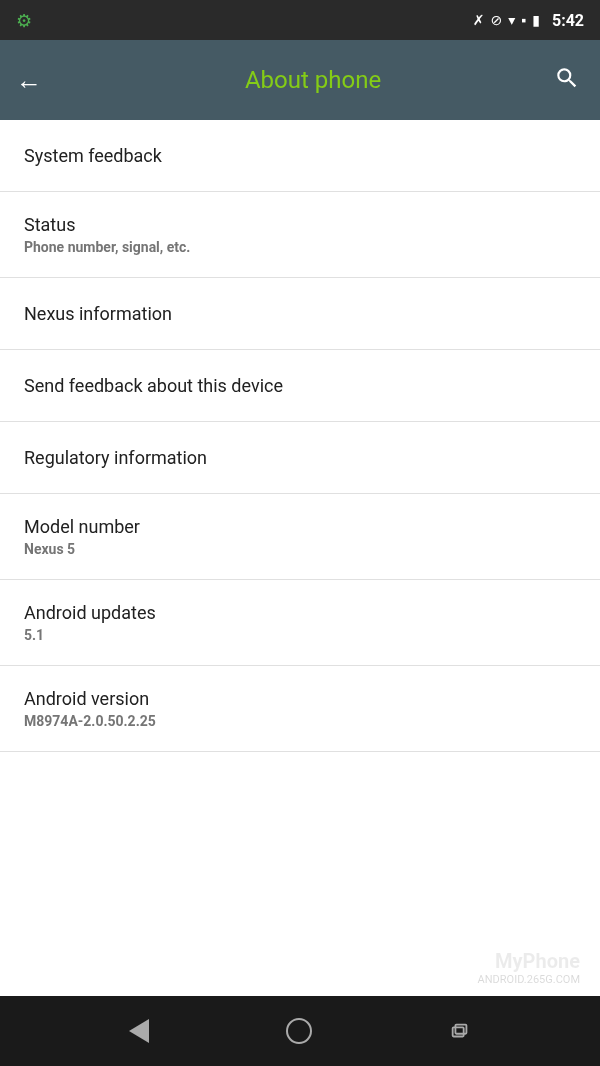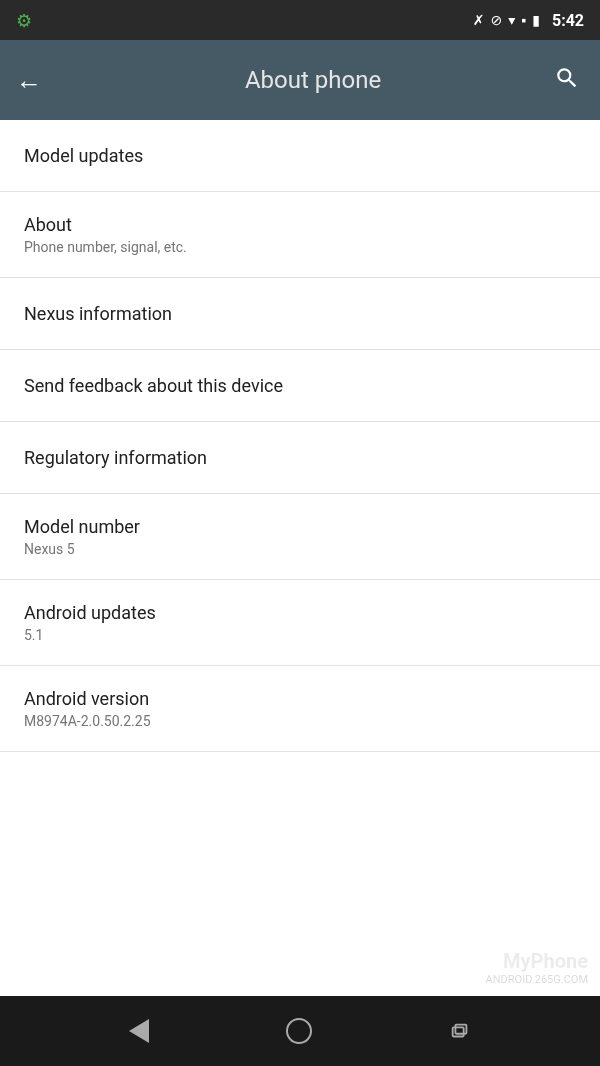--- a/index.html
+++ b/index.html
@@ -56,21 +56,21 @@
     .app-bar {
       background: #455a64;
       height: 80px;
       display: flex;
       align-items: center;
       padding: 0 16px;
       position: relative;
     }
 
     .app-bar-title {
-      color: #e5e5e5;
+      color: #84cc16;
       font-size: 24px;
       font-weight: 400;
       flex: 1;
       text-align: center;
       margin: 0 40px;
     }
 
     .app-bar-back {
       color: #fff;
       font-size: 26px;
@@ -104,20 +104,21 @@
     .settings-item-title {
       font-size: 18px;
       color: #212121;
       font-weight: 400;
     }
 
     .settings-item-subtitle {
       font-size: 14px;
       color: #757575;
       margin-top: 4px;
+      font-weight: bold;
     }
 
     
     .nav-bar {
       position: absolute;
       bottom: 0;
       left: 0;
       right: 0;
       height: 70px;
       background: #1a1a1a;
@@ -153,21 +154,21 @@
 
     
     .android-icon {
       color: #4caf50;
       font-size: 18px;
     }
 
     .watermark {
       position: absolute;
       bottom: 80px;
-      right: 12px;
+      right: 20px;
       font-size: 11px;
       color: rgba(0,0,0,0.15);
       text-align: right;
       pointer-events: none;
     }
 
     .watermark2 {
       font-size: 20px;
       color: rgba(0,0,0,0.08);
       font-weight: bold;
@@ -196,25 +197,25 @@
   <span class="app-bar-search">
     <svg width="26" height="26" viewBox="0 0 24 24" fill="white">
       <path d="M15.5 14h-.79l-.28-.27A6.471 6.471 0 0 0 16 9.5 6.5 6.5 0 1 0 9.5 16c1.61 0 3.09-.59 4.23-1.57l.27.28v.79l5 4.99L20.49 19l-4.99-5zm-6 0C7.01 14 5 11.99 5 9.5S7.01 5 9.5 5 14 7.01 14 9.5 11.99 14 9.5 14z"></path>
     </svg>
   </span>
 </div>
 
 <div class="settings-list">
 
   <div class="settings-item">
-    <span class="settings-item-title">Model updates</span>
-  </div>
-
-  <div class="settings-item">
-    <span class="settings-item-title">About</span>
+    <span class="settings-item-title">System feedback</span>
+  </div>
+
+  <div class="settings-item">
+    <span class="settings-item-title">Status</span>
     <span class="settings-item-subtitle">Phone number, signal, etc.</span>
   </div>
 
   <div class="settings-item">
     <span class="settings-item-title">Nexus information</span>
   </div>
 
   <div class="settings-item">
     <span class="settings-item-title">Send feedback about this device</span>
   </div>

